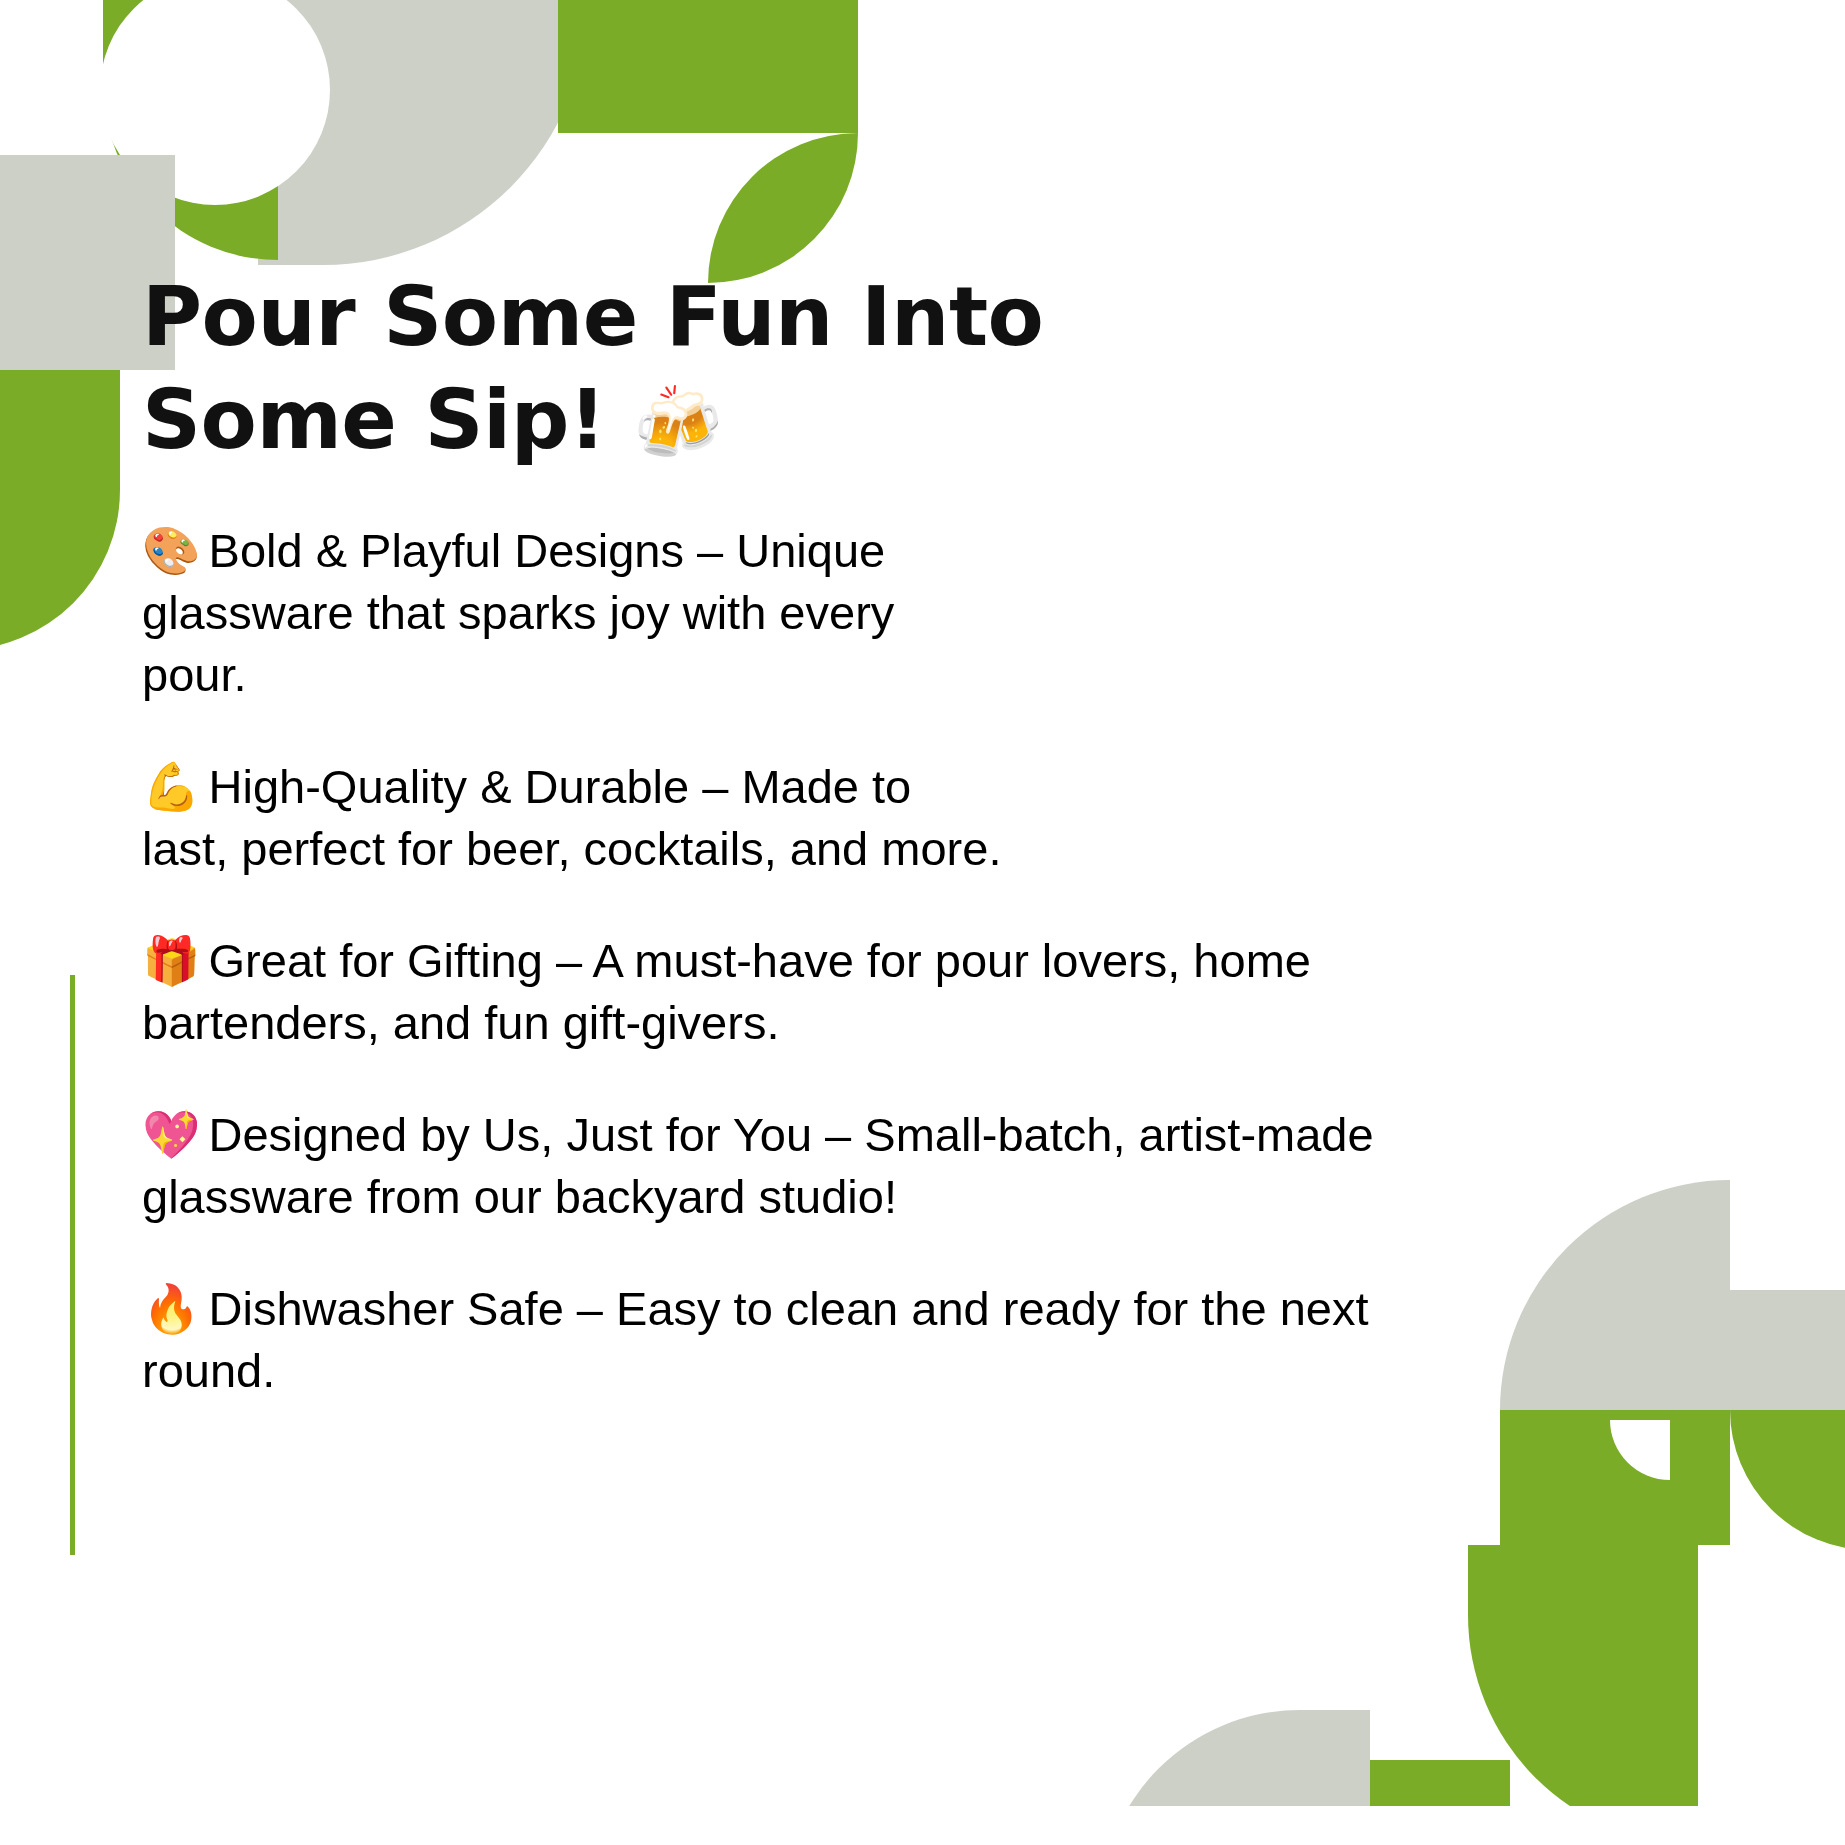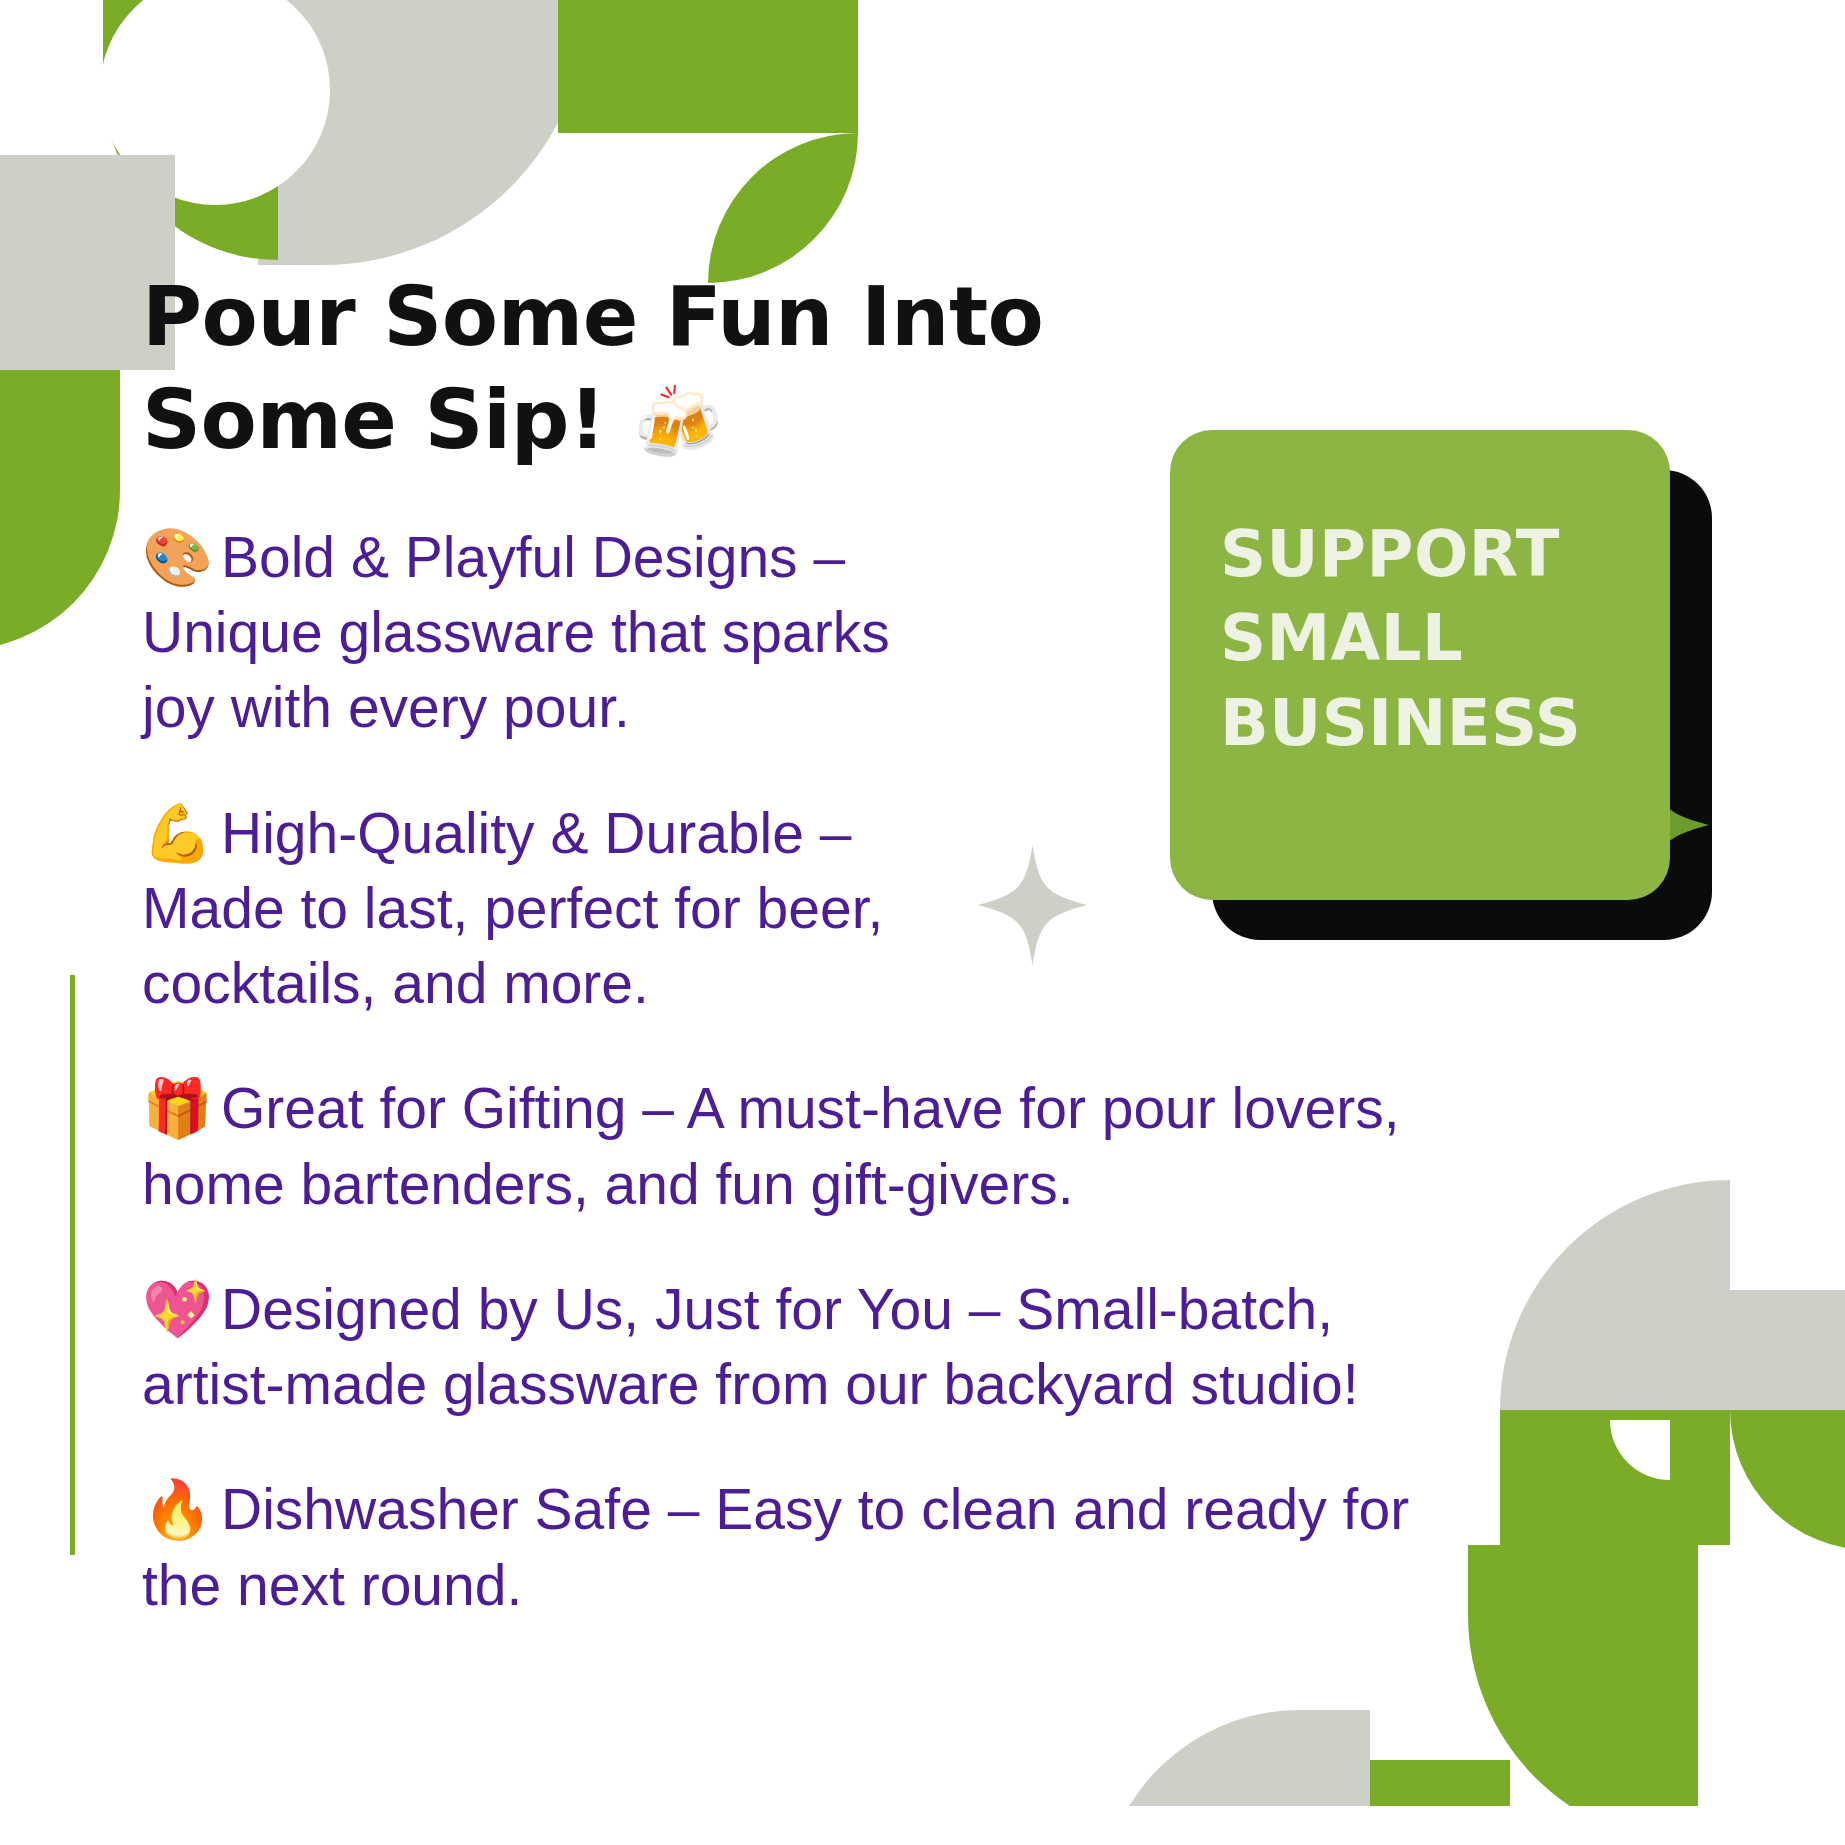--- a/index.html
+++ b/index.html
@@ -148,23 +148,23 @@
 
   
   .bullets {
     position: absolute;
     left: 142px;
     top: 520px;
     width: 1320px;
   }
   .bullet {
     font-family: "Liberation Sans", sans-serif;
-    font-size: 57px;
+    font-size: 47px;
     line-height: 1.32;
-    color: #4c1d95;
+    color: #000000;
     margin-bottom: 50px;
   }
   .bullet .em { margin-right: 8px; }
   .b1 { width: 835px; }
   .b2 { width: 860px; }
   .b3 { width: 1300px; }
   .b4 { width: 1340px; }
   .b5 { width: 1330px; }
 
   
@@ -253,31 +253,14 @@
       <span class="em">🎁</span><span>Great for Gifting – A must-have for pour lovers, home bartenders, and fun gift-givers.</span>
     </div>
     <div class="bullet b5">
       <span class="em">💖</span><span>Designed by Us, Just for You – Small-batch, artist-made glassware from our backyard studio!</span>
     </div>
     <div class="bullet b4">
       <span class="em">🔥</span><span>Dishwasher Safe – Easy to clean and ready for the next round.</span>
     </div>
   </div>
 
-  <div class="badge-wrap">
-    <div class="badge-shadow"></div>
-
-    <svg class="sparkle sparkle-1" viewBox="0 0 100 110">
-      <path d="M50 0 C56 38 62 45 100 55 C62 65 56 72 50 110 C44 72 38 65 0 55 C38 45 44 38 50 0 Z" fill="#6d9c2e"></path>
-    </svg>
-
-    <div class="badge-card">
-      <div class="badge-text">SUPPORT</div>
-      <div class="badge-text">SMALL</div>
-      <div class="badge-text">BUSINESS</div>
-    </div>
-
-    <svg style="position:absolute; left:-185px; top:425px; width:115px; height:120px;" viewBox="0 0 100 110">
-      <path d="M50 0 C56 38 62 45 100 55 C62 65 56 72 50 110 C44 72 38 65 0 55 C38 45 44 38 50 0 Z" fill="#ccd0c7"></path>
-    </svg>
-  </div>
 
 </div>
 
 </body></html>

